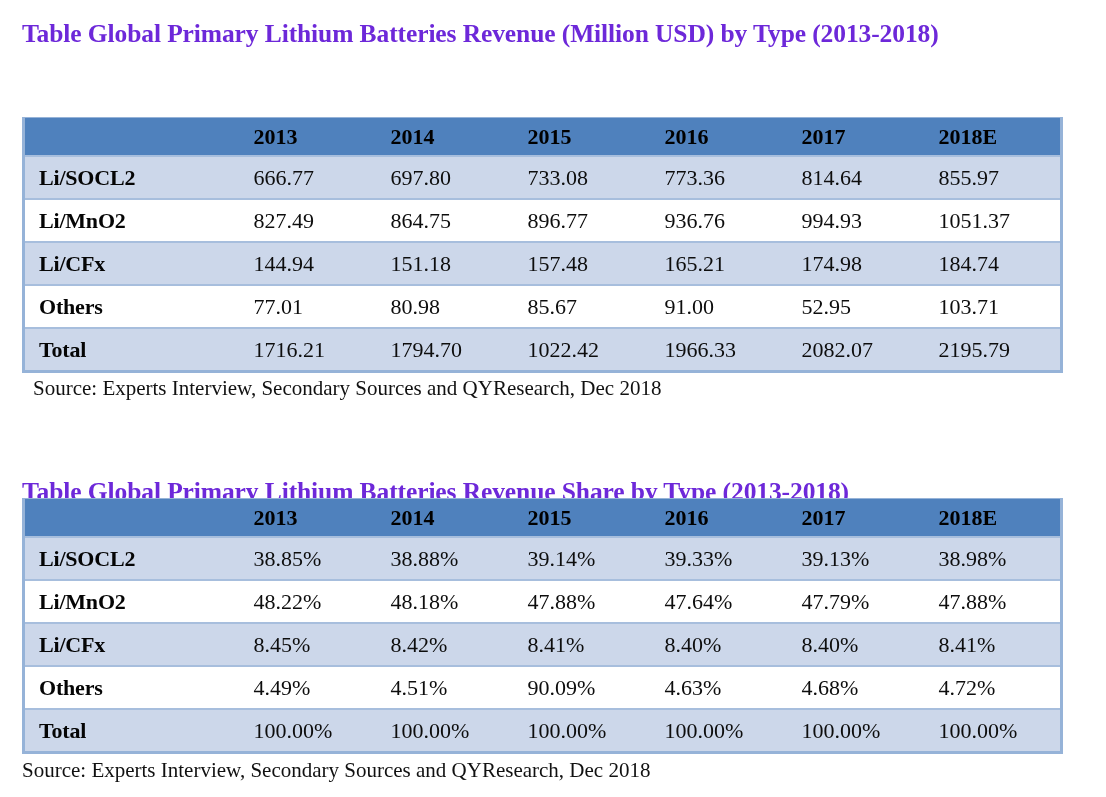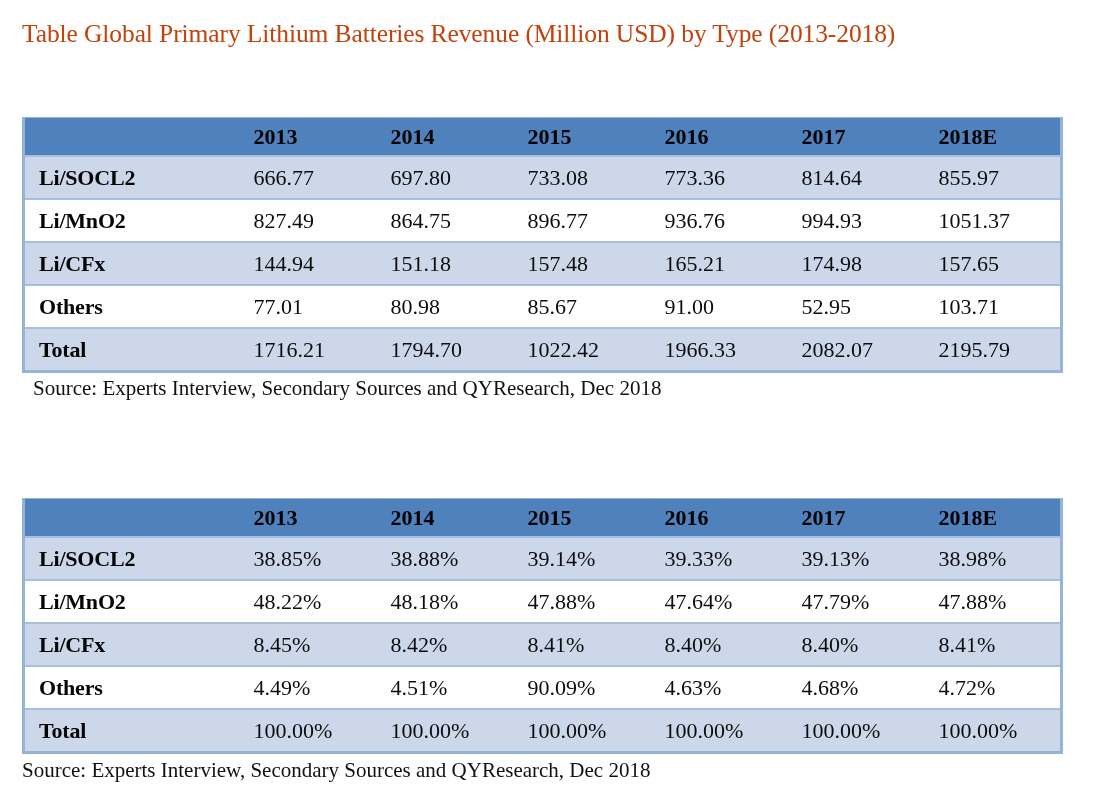--- a/index.html
+++ b/index.html
@@ -19,25 +19,25 @@
   .page {
     position: absolute;
     left: 0; top: 0;
     width: 1106px;
     height: 797px;
   }
 
   
   .table-title {
     position: absolute;
-    font-weight: normal;
+    font-weight: bold;
     font-size: 25.5px;
     line-height: 43px;
     letter-spacing: -0.1px;
-    color: #c2410c;
+    color: #6d28d9;
     white-space: normal;
   }
   #title-1 {
     left: 22px;
     top: 12px;
     width: 1050px;
   }
   #title-2 {
     left: 22px;
     top: 470px;
@@ -174,21 +174,21 @@
         <td class="cell-value">994.93</td>
         <td class="cell-value">1051.37</td>
       </tr>
       <tr class="row-tint">
         <td class="cell-label">Li/CFx</td>
         <td class="cell-value">144.94</td>
         <td class="cell-value">151.18</td>
         <td class="cell-value">157.48</td>
         <td class="cell-value">165.21</td>
         <td class="cell-value">174.98</td>
-        <td class="cell-value">157.65</td>
+        <td class="cell-value">184.74</td>
       </tr>
       <tr class="row-plain">
         <td class="cell-label">Others</td>
         <td class="cell-value">77.01</td>
         <td class="cell-value">80.98</td>
         <td class="cell-value">85.67</td>
         <td class="cell-value">91.00</td>
         <td class="cell-value">52.95</td>
         <td class="cell-value">103.71</td>
       </tr>
@@ -199,20 +199,21 @@
         <td class="cell-value">1022.42</td>
         <td class="cell-value">1966.33</td>
         <td class="cell-value">2082.07</td>
         <td class="cell-value">2195.79</td>
       </tr>
     </tbody>
   </table>
 
   <div class="source-line" id="source-1">Source: Experts Interview, Secondary Sources and QYResearch, Dec 2018</div>
 
+  <div class="table-title" id="title-2">Table Global Primary Lithium Batteries Revenue Share by Type (2013-2018)</div>
 
   <table class="data-table" id="table-share">
     <colgroup>
       <col class="c-label">
         <col class="c-year">
         <col class="c-year">
         <col class="c-year">
         <col class="c-year">
         <col class="c-year">
         <col class="c-last">

